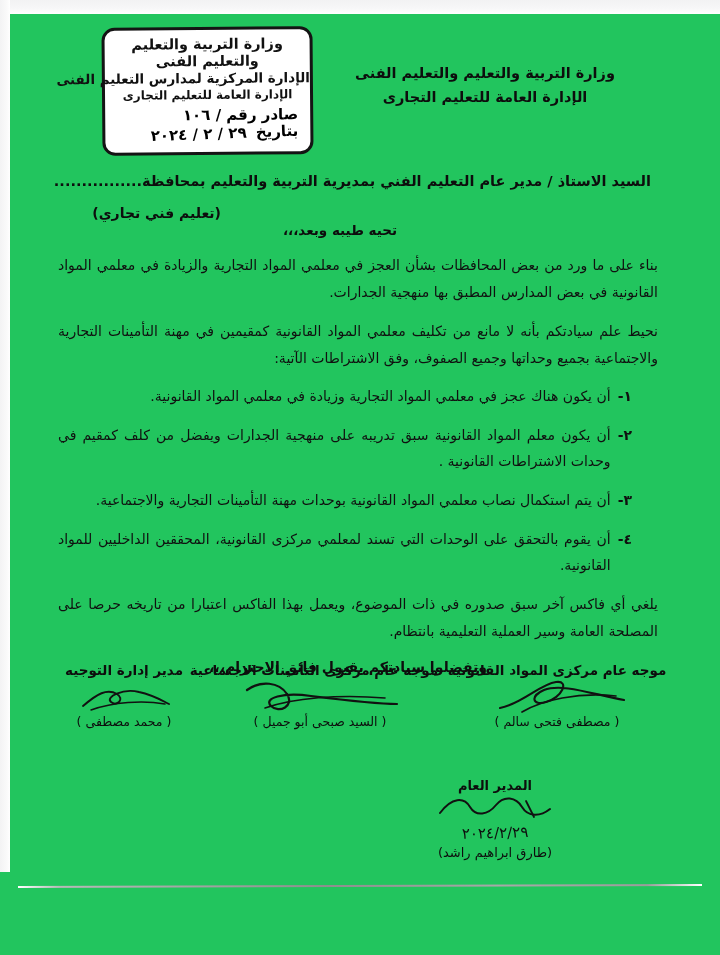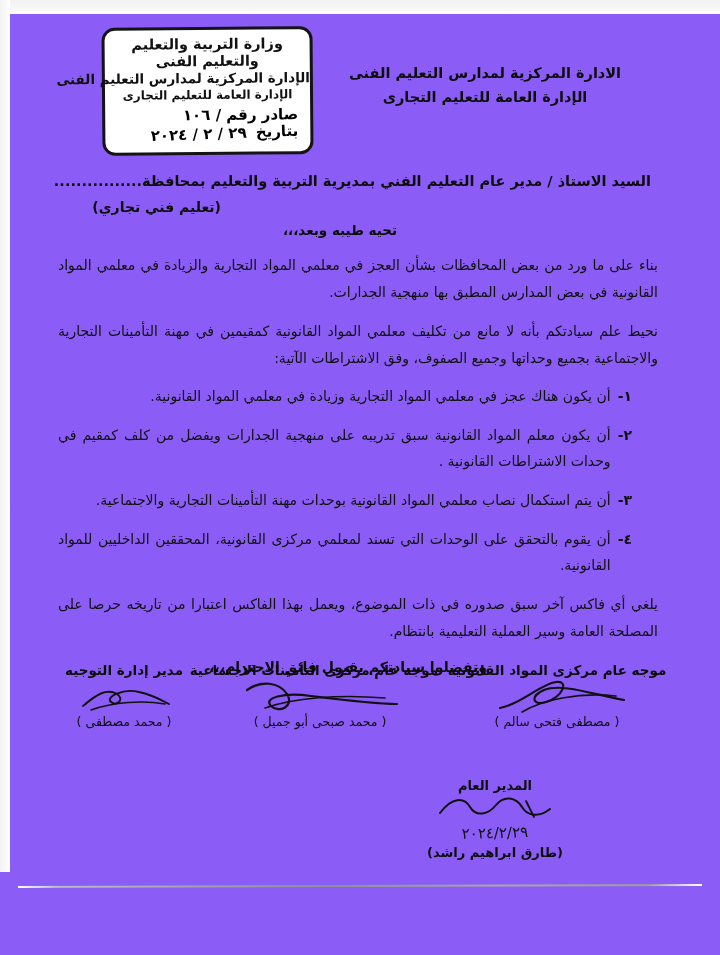--- a/index.html
+++ b/index.html
@@ -12,21 +12,21 @@
     width: 720px;
     height: 955px;
     overflow: hidden;
     font-family: "DejaVu Sans", "Liberation Sans", sans-serif;
   }
 
   .scan-page {
     position: relative;
     width: 720px;
     height: 955px;
-    background: #8b5cf6;
+    background: #22c55e;
     box-sizing: border-box;
   }
   
   .margin-top {
     position: absolute;
     top: 0; left: 0; right: 0;
     height: 14px;
     background: linear-gradient(to bottom, #f2f2f3 0%, #f7f7f8 60%, #ffffff 100%);
   }
   .margin-left {
@@ -121,21 +121,21 @@
   .addressee-line {
     font-weight: bold;
     font-size: 14.5px;
     color: #0d0d0d;
     letter-spacing: -0.2px;
   }
   .addressee-sub {
     font-weight: bold;
     font-size: 14px;
     color: #0d0d0d;
-    margin-top: 10px;
+    margin-top: 16px;
     margin-right: 430px;
   }
   .salutation {
     position: absolute;
     top: 222px;
     right: 0;
     left: 0;
     text-align: center;
     font-weight: bold;
     font-size: 13.5px;
@@ -257,21 +257,21 @@
   .dg-sign svg { position: absolute; top: -2px; left: 50%; transform: translateX(-50%); }
   .dg-date {
     font-size: 15px;
     color: #0d0d0d;
     letter-spacing: 0.5px;
     transform: rotate(-1.5deg);
     margin-top: 1px;
   }
   .dg-name {
     font-size: 13px;
-    font-weight: bold;
+    font-weight: normal;
     color: #0d0d0d;
     margin-top: 3px;
   }
 </style>
 </head>
 <body>
 
 <div class="scan-page">
 
   <div class="margin-top"></div>
@@ -286,21 +286,21 @@
       <span>صادر رقم /</span>
       <span>١٠٦</span>
     </div>
     <div class="stamp-date">
       <span>بتاريخ</span>
       <span class="dt">٢٩ / ٢ / ٢٠٢٤</span>
     </div>
   </div>
 
   <div class="letterhead">
-    <div>الادارة المركزية لمدارس التعليم الفنى</div>
+    <div>وزارة التربية والتعليم والتعليم الفنى</div>
     <div>الإدارة العامة للتعليم التجارى</div>
   </div>
 
   <div class="addressee">
     <div class="addressee-line">السيد الاستاذ / مدير عام التعليم الفني بمديرية التربية والتعليم بمحافظة................</div>
     <div class="addressee-sub">(تعليم فني تجاري)</div>
   </div>
   <div class="salutation">تحيه طيبه وبعد،،،</div>
 
   <div class="body-block">
@@ -344,21 +344,21 @@
     </div>
 
     <div class="sign-col c2">
       <div class="sign-title">موجه عام مركزى التأمينات الاجتماعية</div>
       <div class="sign-mark">
         <svg width="170" height="44" viewBox="0 0 170 44" fill="none" aria-hidden="true">
           <path d="M12 16 C26 6, 44 8, 52 20 C60 32, 44 40, 36 32 C28 24, 48 18, 76 22 C108 26, 140 30, 162 30" stroke="#111" stroke-width="2.2" fill="none" stroke-linecap="round"></path>
           <path d="M30 34 C58 24, 104 20, 150 24" stroke="#111" stroke-width="1.6" fill="none" stroke-linecap="round"></path>
         </svg>
       </div>
-      <div class="sign-name">( محمد صبحى أبو جميل )</div>
+      <div class="sign-name">( السيد صبحى أبو جميل )</div>
     </div>
 
     <div class="sign-col c3">
       <div class="sign-title">مدير إدارة التوجيه</div>
       <div class="sign-mark">
         <svg width="110" height="44" viewBox="0 0 110 44" fill="none" aria-hidden="true">
           <path d="M14 32 C28 20, 38 14, 48 20 C56 25, 48 33, 42 28 C36 23, 54 14, 70 18 C84 21, 92 26, 100 30" stroke="#111" stroke-width="1.9" fill="none" stroke-linecap="round"></path>
           <path d="M22 36 C44 28, 74 26, 96 30" stroke="#111" stroke-width="1.4" fill="none" stroke-linecap="round"></path>
         </svg>
       </div>

